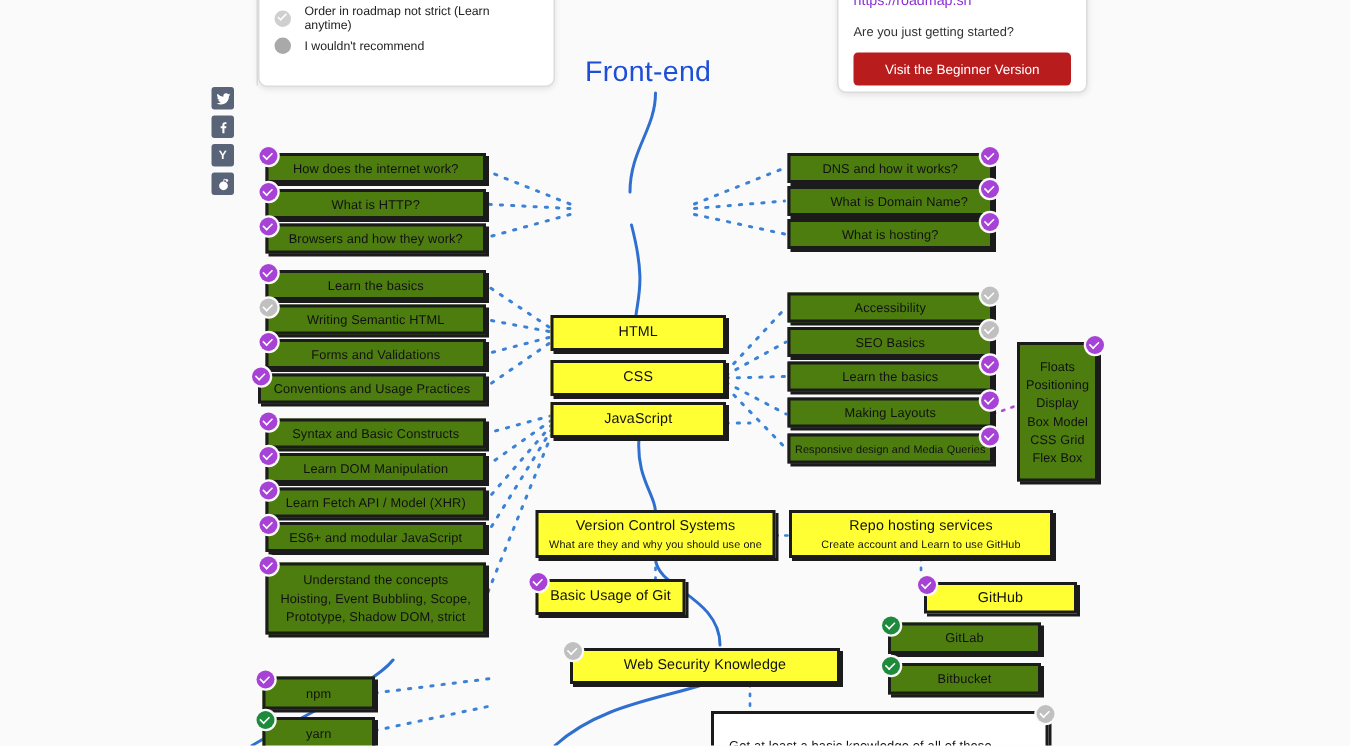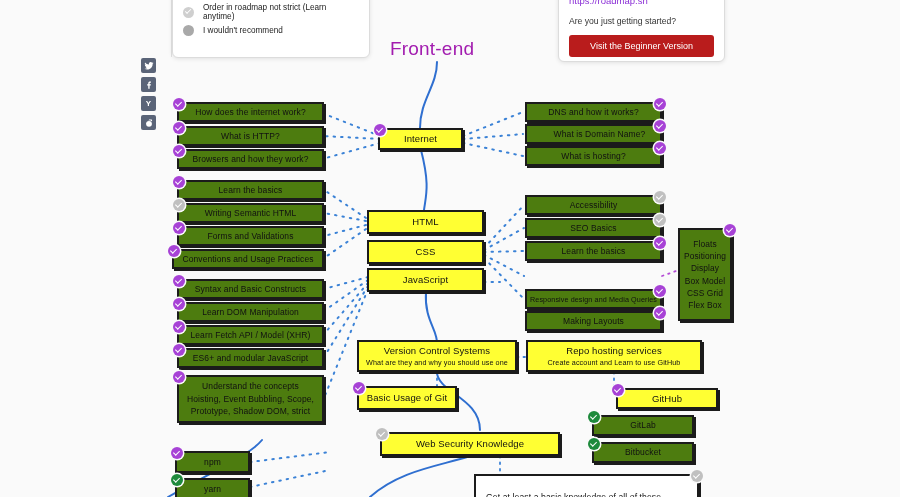--- a/index.html
+++ b/index.html
@@ -80,21 +80,21 @@
   #social{position:absolute;left:141px;top:58px;width:16px;z-index:20;}
   .soc{
     width:15px;height:15px;margin-bottom:4px;background:#5a6478;border-radius:2px;
     display:flex;align-items:center;justify-content:center;color:#fff;font-size:9px;
     cursor:pointer;
   }
   .soc svg{display:block;}
 
   
   #title{
-    position:absolute;left:390px;top:38px;font-size:19px;color:#a21caf;
+    position:absolute;left:390px;top:38px;font-size:19px;color:#1d4ed8;
     letter-spacing:.2px;z-index:5;
   }
   .divider-l{position:absolute;left:171px;top:0;width:1px;height:57px;background:#e2e2e2;}
 </style>
 </head>
 <body>
 
 <div id="stage">
 
   <svg id="wires" viewBox="0 0 900 497">
@@ -192,26 +192,20 @@
       <svg width="10" height="10" viewBox="0 0 24 24" fill="#fff">
           <circle cx="12" cy="14" r="7"></circle>
           <circle cx="17.5" cy="5.5" r="2"></circle>
           <path d="M12 7.5l1-4 4.5 1" stroke="#fff" stroke-width="1.4" fill="none"></path>
         </svg>
     </div>
   </div>
 
   <div id="title">Front-end</div>
 
-  <div class="node primary" style="left:378px;top:128px;width:85px;height:22px;">
-    <span class="badge purple tl">
-        <i class="tick"></i>
-      </span>
-    <span class="ln">Internet</span>
-  </div>
 
   <div class="node" style="left:177px;top:102px;width:147px;height:20px;">
     <span class="badge purple tl">
         <i class="tick"></i>
       </span>
     <span class="ln">How does the internet work?</span>
   </div>
   <div class="node" style="left:177px;top:126px;width:147px;height:20px;">
     <span class="badge purple tl">
         <i class="tick"></i>
@@ -290,21 +284,21 @@
         <i class="tick"></i>
       </span>
     <span class="ln">SEO Basics</span>
   </div>
   <div class="node" style="left:525px;top:241px;width:137px;height:20px;">
     <span class="badge purple tr">
         <i class="tick"></i>
       </span>
     <span class="ln">Learn the basics</span>
   </div>
-  <div class="node" style="left:525px;top:265px;width:137px;height:20px;margin-top:46px;">
+  <div class="node" style="left:525px;top:265px;width:137px;height:20px;">
     <span class="badge purple tr">
         <i class="tick"></i>
       </span>
     <span class="ln">Making Layouts</span>
   </div>
   <div class="node" style="left:525px;top:289px;width:137px;height:20px;font-size:7.2px;">
     <span class="badge purple tr">
         <i class="tick"></i>
       </span>
     <span class="ln">Responsive design and Media Queries</span>

